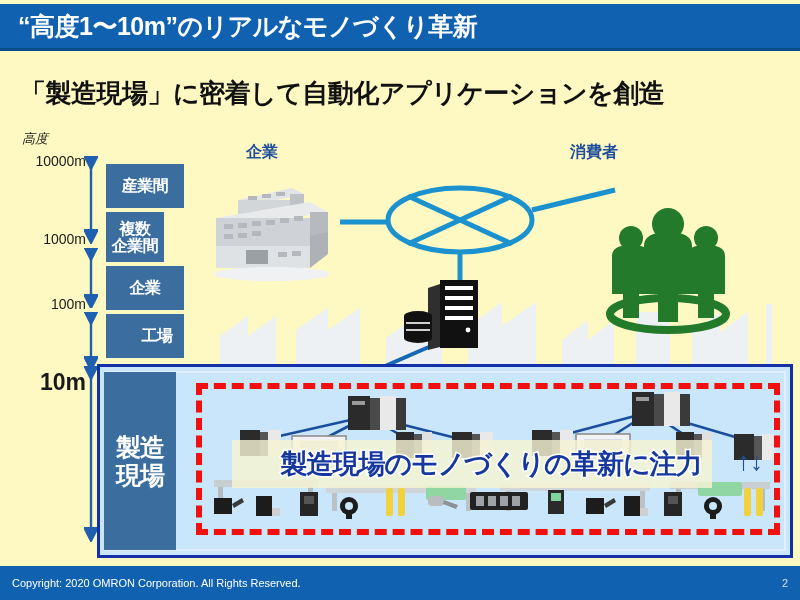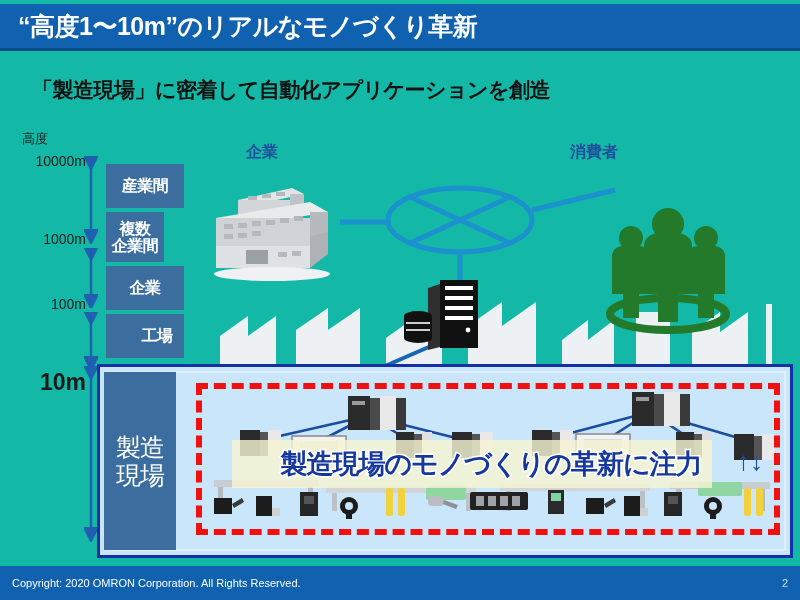--- a/index.html
+++ b/index.html
@@ -7,21 +7,21 @@
     padding: 0;
     background: #ffffff;
   }
   body {
     font-family: "Liberation Sans", "DejaVu Sans", sans-serif;
   }
   #slide {
     position: relative;
     width: 800px;
     height: 600px;
-    background: #14b8a6;
+    background: #fef9c3;
     overflow: hidden;
   }
 
   
   .title-bar {
     position: absolute;
     left: 0; top: 4px;
     width: 800px; height: 44px;
     background: #1061b0;
     border-bottom: 3px solid #0b4c8c;
@@ -33,35 +33,36 @@
     color: #ffffff;
     font-size: 25px;
     font-weight: bold;
     letter-spacing: -0.5px;
     white-space: nowrap;
   }
 
   
   .subtitle {
     position: absolute;
-    left: 32px; top: 76px;
-    font-size: 21px;
+    left: 20px; top: 76px;
+    font-size: 26px;
     font-weight: bold;
     color: #111111;
     letter-spacing: -0.5px;
     white-space: nowrap;
   }
 
   
   .axis-header {
     position: absolute;
     left: 22px; top: 130px;
     font-size: 13px;
     color: #1a1a1a;
     font-weight: normal;
+    font-style: italic;
   }
   .axis-label {
     position: absolute;
     text-align: right;
     color: #1a1a1a;
     font-size: 14px;
     white-space: nowrap;
   }
   .axis-label.big {
     font-size: 23px;
@@ -104,21 +105,21 @@
     border: 2px solid #dff0fc;
     box-sizing: border-box;
   }
   .floor-label-box {
     position: absolute;
     left: 104px; top: 372px;
     width: 72px; height: 178px;
     background: #3b6e9e;
     color: #ffffff;
     font-size: 25px;
-    font-weight: normal;
+    font-weight: bold;
     display: flex;
     flex-direction: column;
     align-items: center;
     justify-content: center;
     line-height: 1.12;
     letter-spacing: -1px;
   }
   .dashed-box {
     position: absolute;
     left: 196px; top: 383px;

